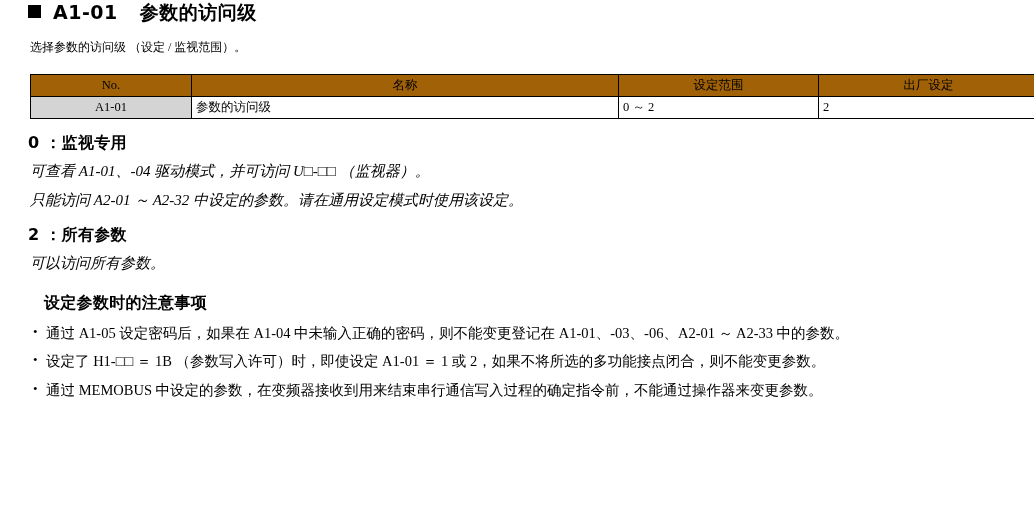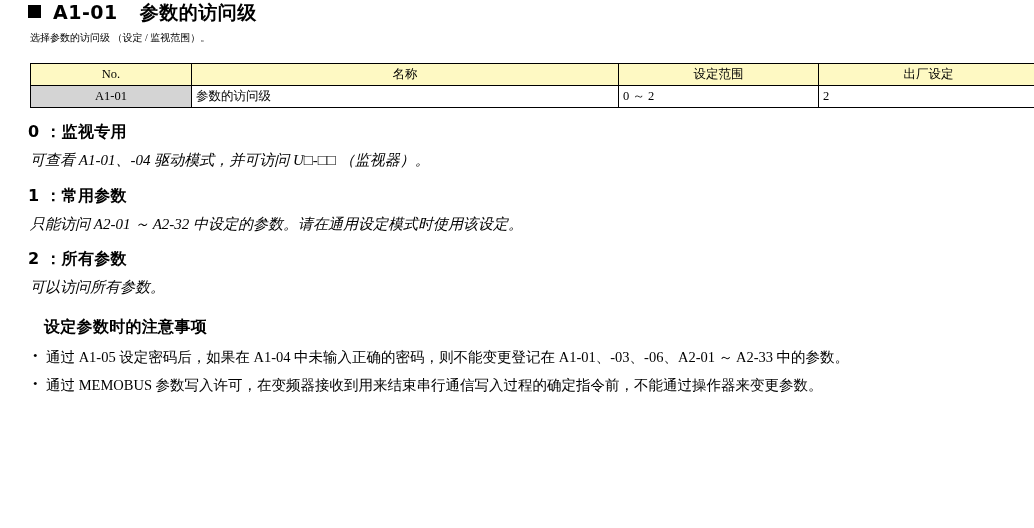--- a/index.html
+++ b/index.html
@@ -42,42 +42,42 @@
     margin-right: 12px;
     position: relative;
     top: -1px;
   }
   .h-main .code {
     margin-right: 22px;
   }
 
   
   .intro {
-    margin: 0 0 0 30px;
-    font-size: 10px;
+    margin: 8px 0 0 30px;
+    font-size: 12px;
     line-height: 1.5;
   }
 
   
   table.param {
     border-collapse: collapse;
     margin: 18px 0 0 30px;
     width: 972px;
     table-layout: fixed;
     font-size: 12.5px;
   }
   table.param th,
   table.param td {
     border: 1px solid #000000;
     padding: 2px 4px;
     height: 17px;
     font-weight: normal;
   }
   table.param thead th {
-    background: #fef9c3;
+    background: #a16207;
     text-align: center;
     font-size: 12.5px;
   }
   table.param tbody td {
     background: #ffffff;
   }
   table.param tbody td.shaded {
     background: #d4d4d4;
     text-align: center;
   }
@@ -159,26 +159,26 @@
         <td>参数的访问级</td>
         <td>0 ～ 2</td>
         <td>2</td>
       </tr>
     </tbody>
   </table>
 
   <h2 class="h-sub">0 ：监视专用</h2>
   <p class="body-p">可查看 A1-01、-04 驱动模式，并可访问 U□-□□ （监视器）。</p>
 
-  <h2 class="h-sub">1 ：常用参数</h2>
   <p class="body-p">只能访问 A2-01 ～ A2-32 中设定的参数。请在通用设定模式时使用该设定。</p>
 
   <h2 class="h-sub">2 ：所有参数</h2>
   <p class="body-p">可以访问所有参数。</p>
 
   <h2 class="h-sub2">设定参数时的注意事项</h2>
 
   <ul class="notes">
     <li>通过 A1-05 设定密码后，如果在 A1-04 中未输入正确的密码，则不能变更登记在 A1-01、-03、-06、A2-01 ～ A2-33 中的参数。</li>
-    <li>通过 MEMOBUS 参数写入许可，在变频器接收到用来结束串行通信写入过程的确定指令前，不能通过操作器来变更参数。</li>
+    <li>设定了 H1-□□ ＝ 1B （参数写入许可）时，即使设定 A1-01 ＝ 1 或 2，如果不将所选的多功能接点闭合，则不能变更参数。</li>
+    <li>通过 MEMOBUS 中设定的参数，在变频器接收到用来结束串行通信写入过程的确定指令前，不能通过操作器来变更参数。</li>
   </ul>
 
 </div>
 
 </body></html>

